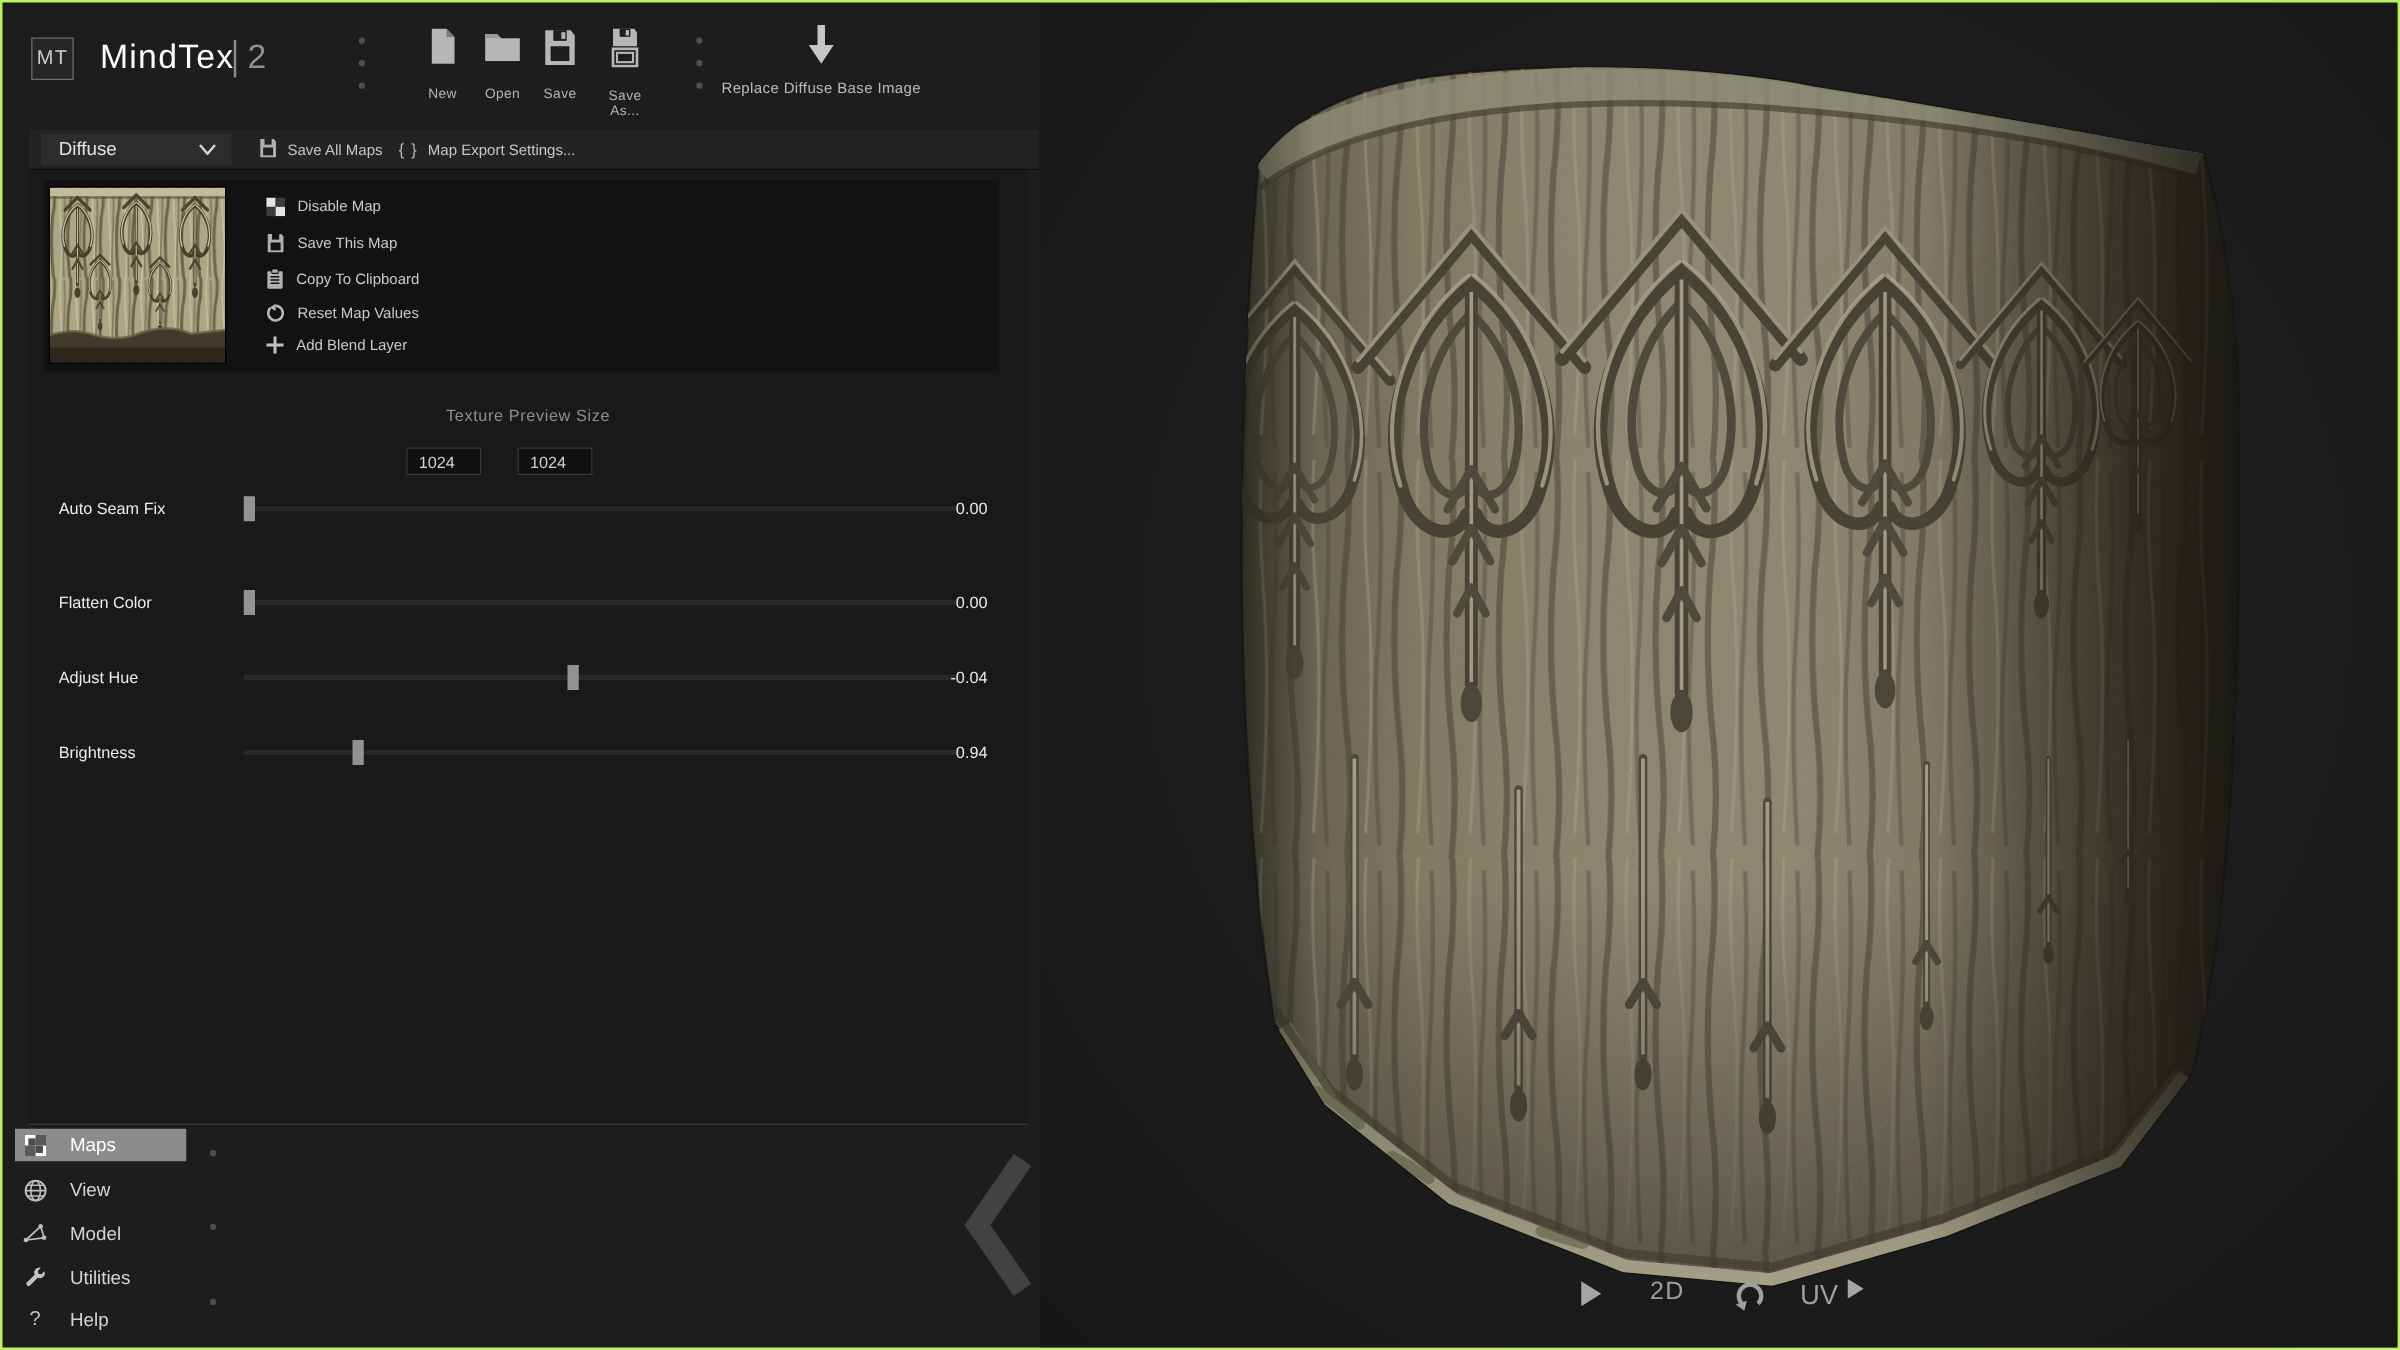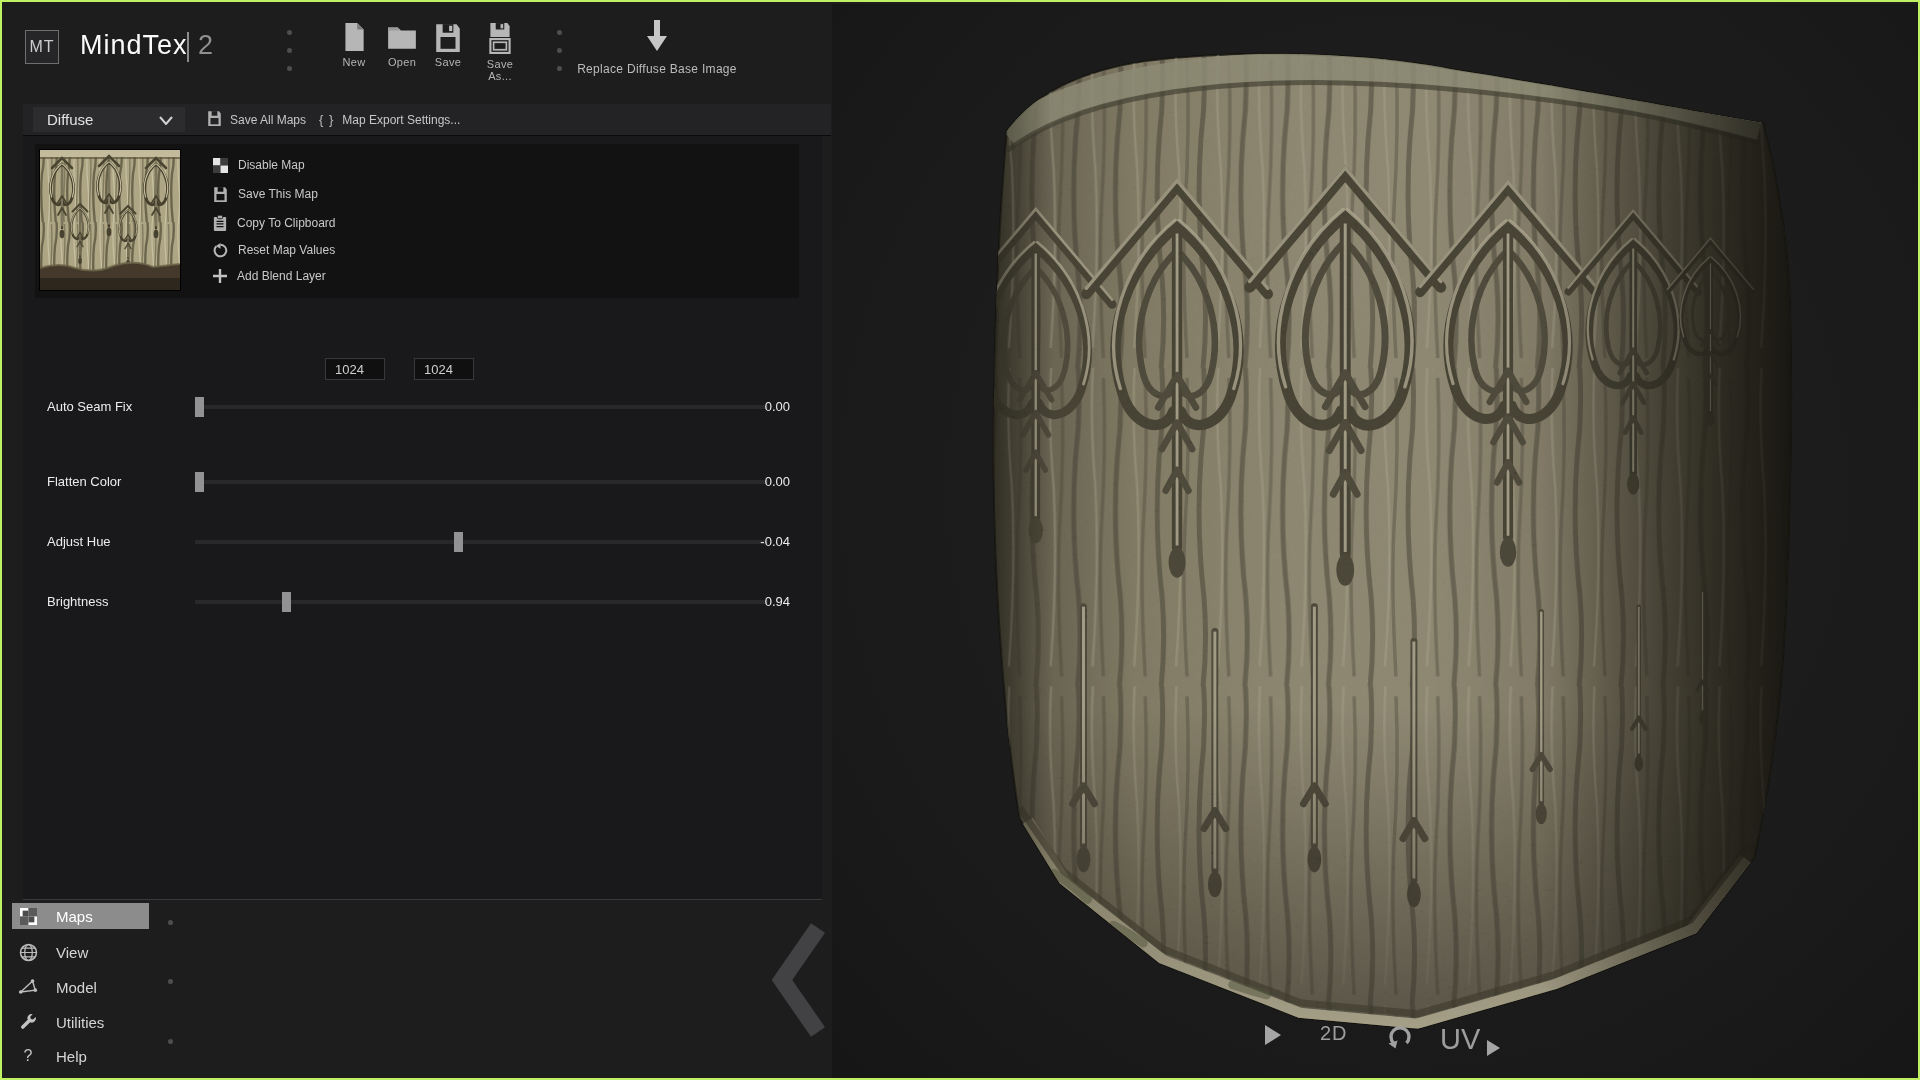--- a/index.html
+++ b/index.html
@@ -12,21 +12,21 @@
   .abs{position:absolute;}
   .dot{position:absolute;width:5px;height:5px;border-radius:50%;background:#4e4e50;}
   .ilabel{font-size:11px;color:#b4b4b4;text-align:center;letter-spacing:.3px;}
 
   
   #logo-badge{left:23px;top:28px;width:34px;height:34px;background:#262628;border:1px solid #6e6e6e;
     box-sizing:border-box;display:flex;align-items:center;justify-content:center;font-size:16px;color:#cdcdcd;letter-spacing:1px;}
   #app-name{left:78px;top:28px;font-size:27px;color:#fafafa;letter-spacing:1px;}
   #name-div{left:185px;top:30px;width:2px;height:30px;background:#8b8b8b;}
   #app-ver{left:196px;top:28px;font-size:27px;color:#8f8f8f;}
-  .toolbtn{display:flex;flex-direction:column;align-items:center;gap:0;cursor:default;}
+  .toolbtn{display:flex;flex-direction:column;align-items:center;gap:12px;cursor:default;}
   #tool-new{left:333px;top:20px;width:38px;}
   #tool-open{left:379px;top:20px;width:42px;}
   #tool-save{left:426px;top:20px;width:40px;}
   #tool-saveas{left:472px;top:20px;width:52px;}
   #replace-btn{left:575px;top:16px;width:160px;display:flex;flex-direction:column;align-items:center;gap:4px;}
   #replace-btn .ilabel{font-size:12px;color:#bcbcbc;}
   #expand-icon{left:1884px;top:13px;width:16px;height:16px;border:1px solid #8b8b8b;box-sizing:border-box;}
   #expand-icon::before{content:"";position:absolute;right:2px;top:2px;width:5px;height:5px;background:#9c9c9c;}
   #expand-icon::after{content:"";position:absolute;left:2px;bottom:2px;width:5px;height:5px;background:#6b6b6b;}
 
@@ -65,21 +65,21 @@
   .navitem .nicon{width:20px;display:flex;justify-content:center;}
   #qmark{font-size:16px;color:#c3c3c3;}
 
   
   #vignette{left:830px;top:2px;width:1086px;height:1074px;
     background:radial-gradient(ellipse at 52% 45%, #212122 0%, #1c1c1d 55%, #161617 100%);}
   #cylinder{left:982px;top:45px;}
   #collapse{left:766px;top:918px;cursor:pointer;}
   .vctl{color:#9d9d9d;cursor:pointer;}
   #ctl-2d{left:1318px;top:1020px;font-size:20px;letter-spacing:1px;}
-  #ctl-uv{left:1438px;top:1021px;font-size:29px;display:flex;align-items:flex-end;gap:7px;}
+  #ctl-uv{left:1438px;top:1021px;font-size:22px;display:flex;align-items:flex-start;gap:7px;}
   #ctl-play{left:1262px;top:1022px;}
   #ctl-rot{left:1385px;top:1022px;}
 </style>
 </head>
 <body>
 
 <div id="app">
 
   <div class="abs" id="logo-badge">MT</div>
   <div class="abs" id="app-name">MindTex</div>
@@ -244,20 +244,21 @@
         </svg>
       <span>Reset Map Values</span>
     </div>
     <div class="mitem" style="top:162px">
       <svg width="14" height="14" viewBox="0 0 14 14">
           <path d="M7 0v14M0 7h14" stroke="#c2c2c2" stroke-width="2.4"></path>
         </svg>
       <span>Add Blend Layer</span>
     </div>
 
+    <div class="section-title" style="top:221px">Texture Preview Size</div>
     <input class="sizebox" style="left: 302px; top: 254px;" value="1024">
     <span id="size-x">x</span>
     <input class="sizebox" style="left: 391px; top: 254px;" value="1024">
 
     <div class="srow" style="top:291px">
       <span class="slabel">Auto Seam Fix</span>
       <div class="strack">
         <div class="shandle" style="left: calc(0% + 0px);"></div>
       </div>
       <span class="svalue">0.00</span>

